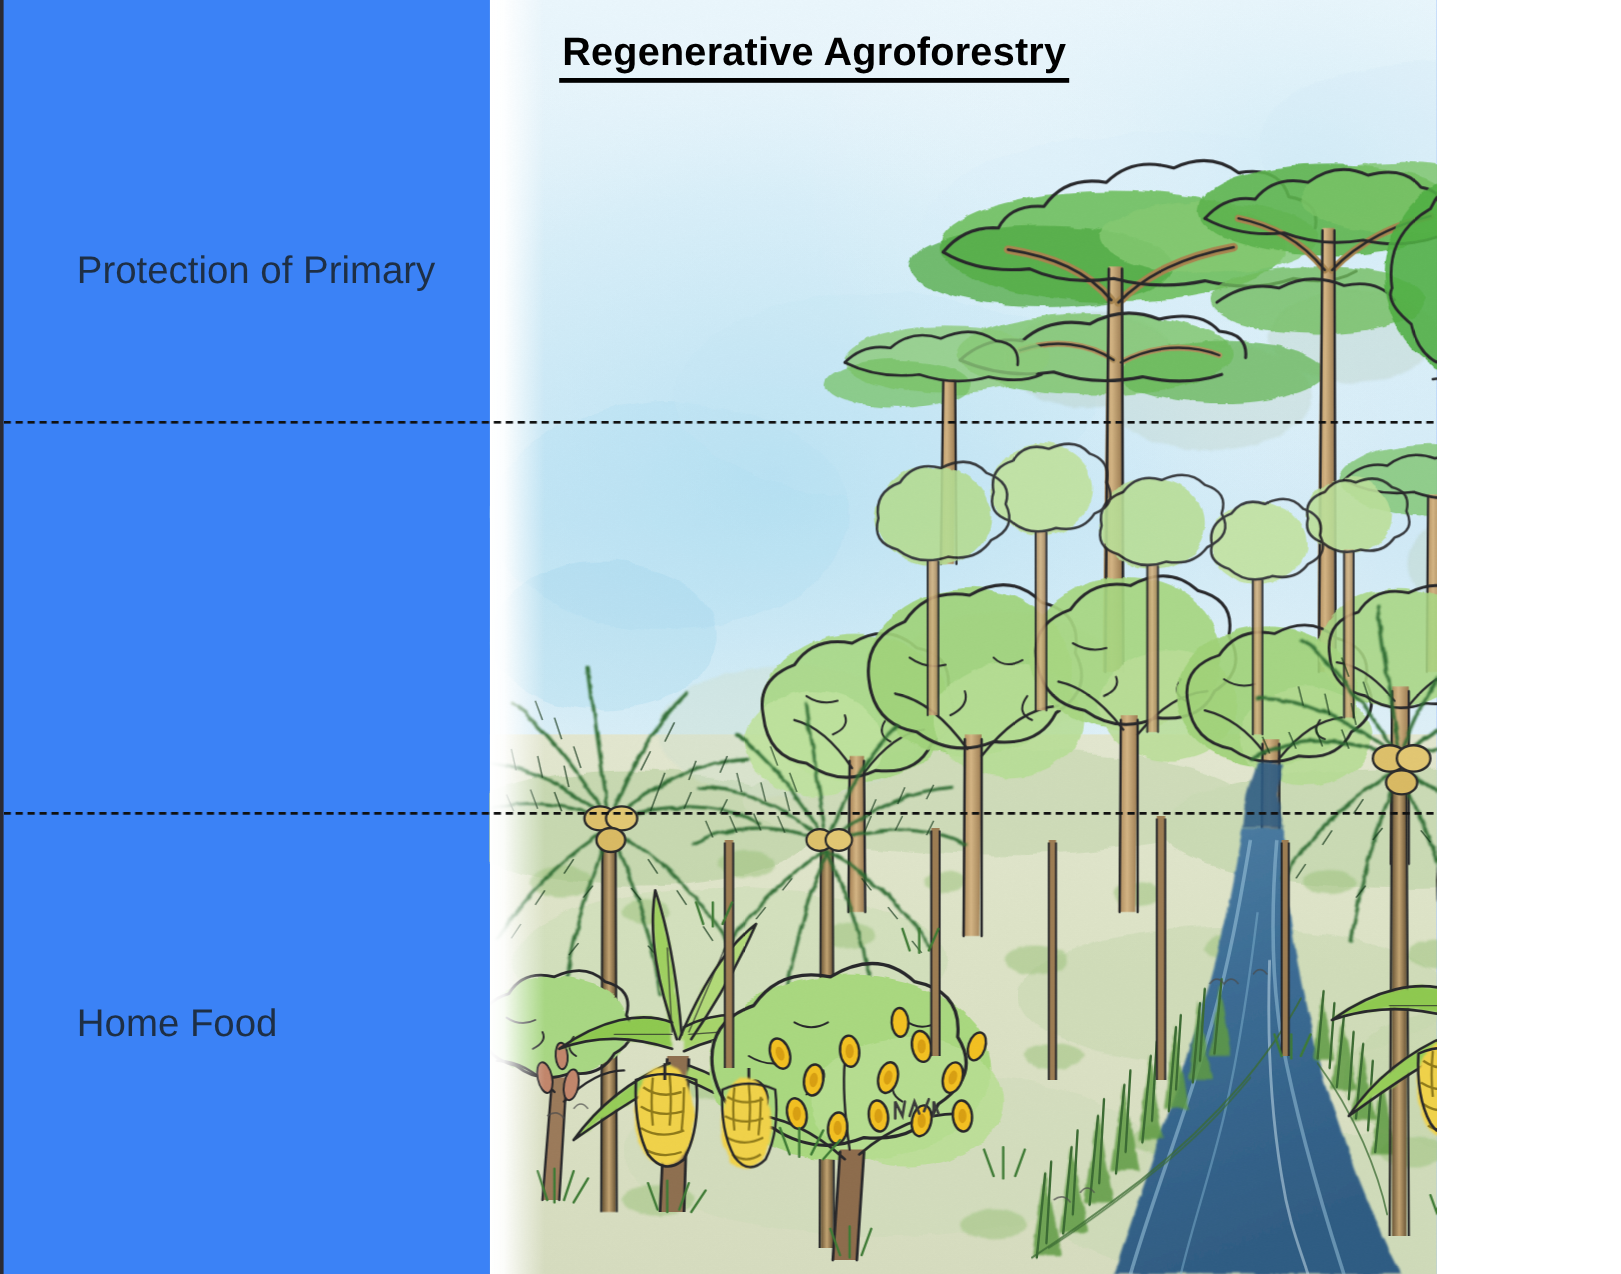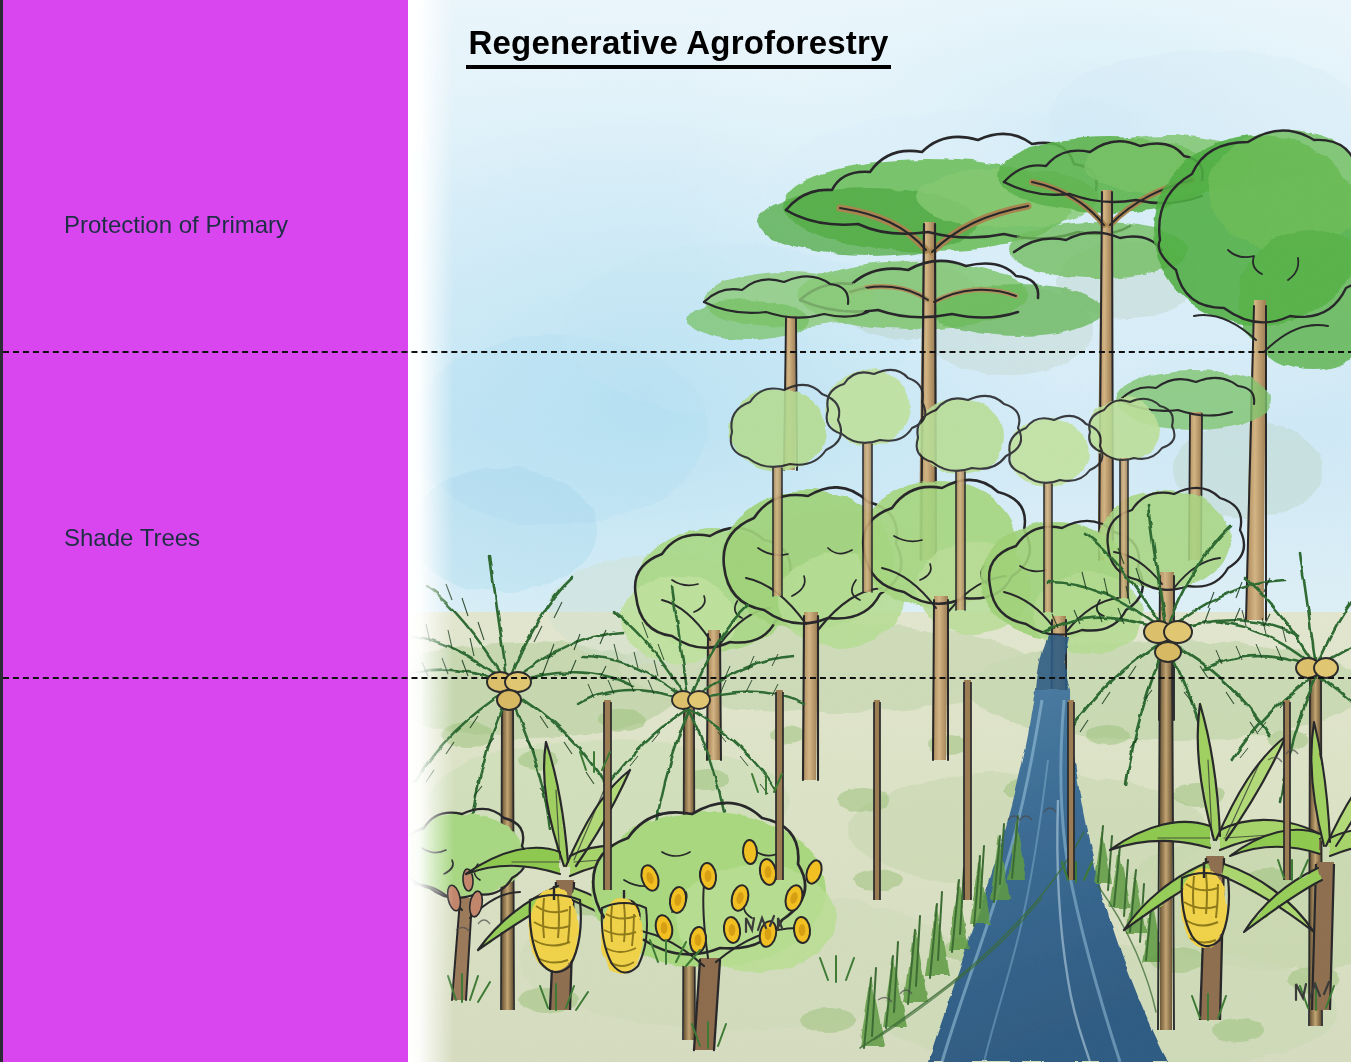--- a/index.html
+++ b/index.html
@@ -1,22 +1,22 @@
 <!DOCTYPE html>
 <html><head>
 <meta charset="utf-8">
 <title>Regenerative Agroforestry</title>
 <style>
   html,body{margin:0;padding:0;background:#fff;}
   body{font-family:"Liberation Sans","DejaVu Sans",sans-serif;}
 
   #stage{
     position:relative;
-    width:1351px;height:1062px;
-    background:#d946ef;
+    width:1197px;height:1062px;
+    background:#3b82f6;
     overflow:hidden;
     box-sizing:border-box;
     border-left:3px solid #2b2b33;
     text-decoration:underline;
   }
 
   
   #illustration{
     position:absolute;
     left:405px;top:0;
@@ -55,21 +55,21 @@
     border-top:2.5px dashed #111;
   }
   #divider1{top:351px;}
   #divider2{top:677px;}
 
   
   .zone-label{
     position:absolute;
     left:61px;
     color:#1e2f45;
-    font-size:24px;
+    font-size:32px;
     line-height:38px;
     font-weight:normal;
     white-space:pre-line;
   }
   #label1{top:168px;}
   #label2{top:481px;}
   #label3{top:795px;}
 
   .lbl-line{display:block;}
 </style>
@@ -786,19 +786,19 @@
 
   <div id="title">
     <span id="titleInner">Regenerative Agroforestry</span>
   </div>
 
   <div class="zone-label" id="label1">
     <span class="lbl-line">Protection of Primary</span>
   </div>
 
   <div class="zone-label" id="label2">
-    <span class="lbl-line">Shade Trees</span>
   </div>
 
   <div class="zone-label" id="label3">
+    <span class="lbl-line">Home Food</span>
   </div>
 
 </div>
 
 </body></html>

